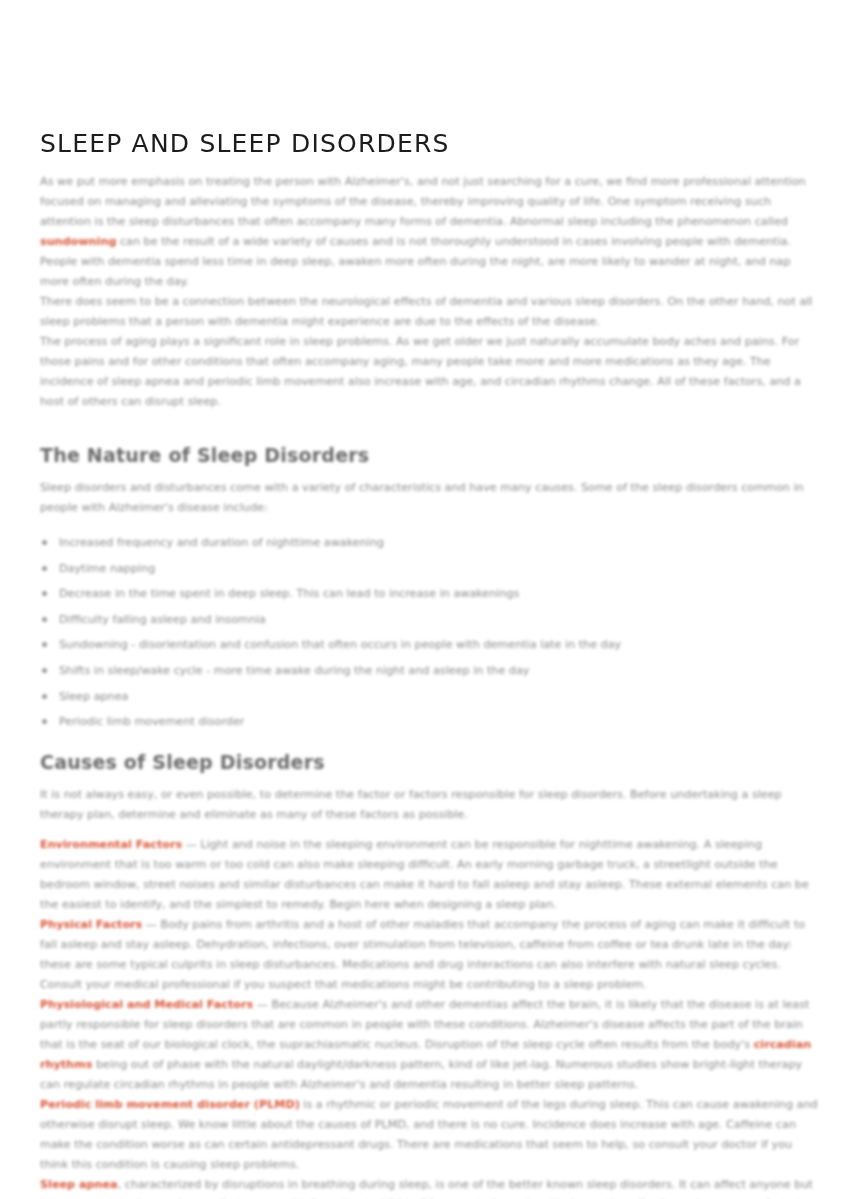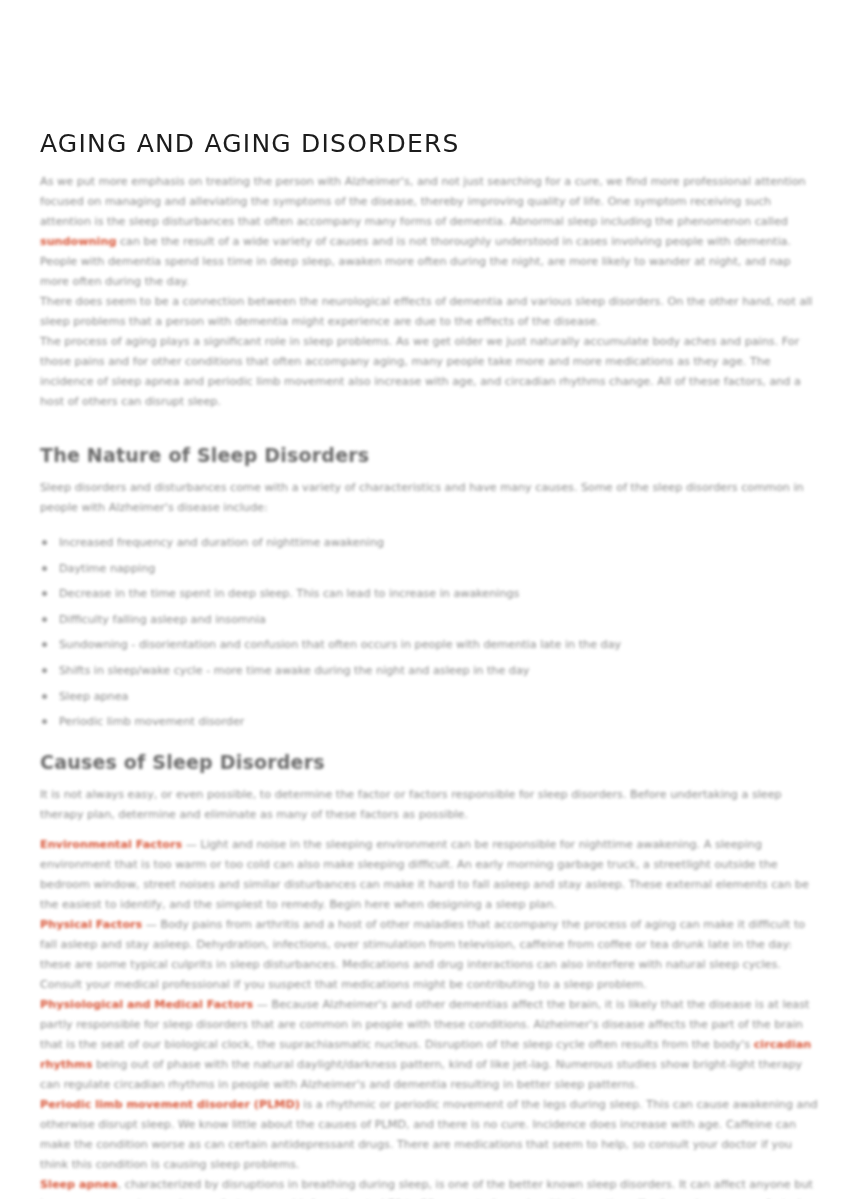--- a/index.html
+++ b/index.html
@@ -71,21 +71,21 @@
       border-radius: 50%;
       background: #9a9a9a;
     }
     .sec2 { margin-top: 14px; }
     .gap-s { height: 10px; }
   </style>
 </head>
 <body>
 
 <div class="page">
-  <h1 class="page-title">AGING AND AGING DISORDERS</h1>
+  <h1 class="page-title">SLEEP AND SLEEP DISORDERS</h1>
 
   <div class="blur">
     <p class="para"><span>As we put more emphasis on treating the person with Alzheimer's, and not just searching for a cure, we find more professional attention focused on managing and alleviating the symptoms of the disease, thereby improving quality of life. One symptom receiving such attention is the sleep disturbances that often accompany many forms of dementia. Abnormal sleep including the phenomenon called </span><a class="accent">sundowning</a><span> can be the result of a wide variety of causes and is not thoroughly understood in cases involving people with dementia. People with dementia spend less time in deep sleep, awaken more often during the night, are more likely to wander at night, and nap more often during the day.</span></p>
     <p class="para">There does seem to be a connection between the neurological effects of dementia and various sleep disorders. On the other hand, not all sleep problems that a person with dementia might experience are due to the effects of the disease.</p>
     <p class="para">The process of aging plays a significant role in sleep problems. As we get older we just naturally accumulate body aches and pains. For those pains and for other conditions that often accompany aging, many people take more and more medications as they age. The incidence of sleep apnea and periodic limb movement also increase with age, and circadian rhythms change. All of these factors, and a host of others can disrupt sleep.</p>
 
     <h2 class="section-heading">The Nature of Sleep Disorders</h2>
     <p class="para">Sleep disorders and disturbances come with a variety of characteristics and have many causes. Some of the sleep disorders common in people with Alzheimer's disease include:</p>
     <ul class="bullets">
       <li><span class="bullet-dot"></span><span>Increased frequency and duration of nighttime awakening</span></li>

